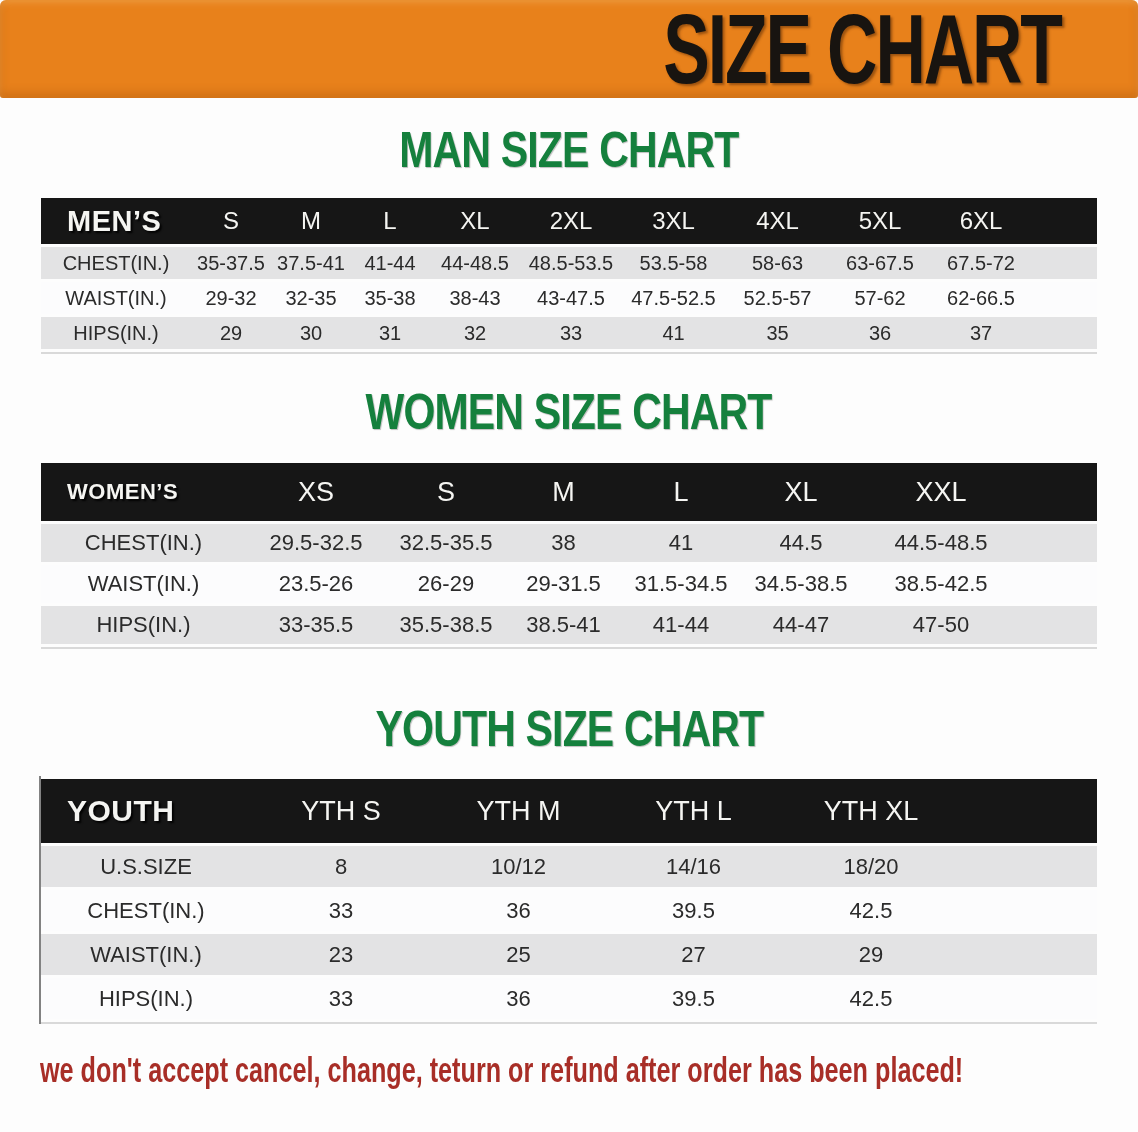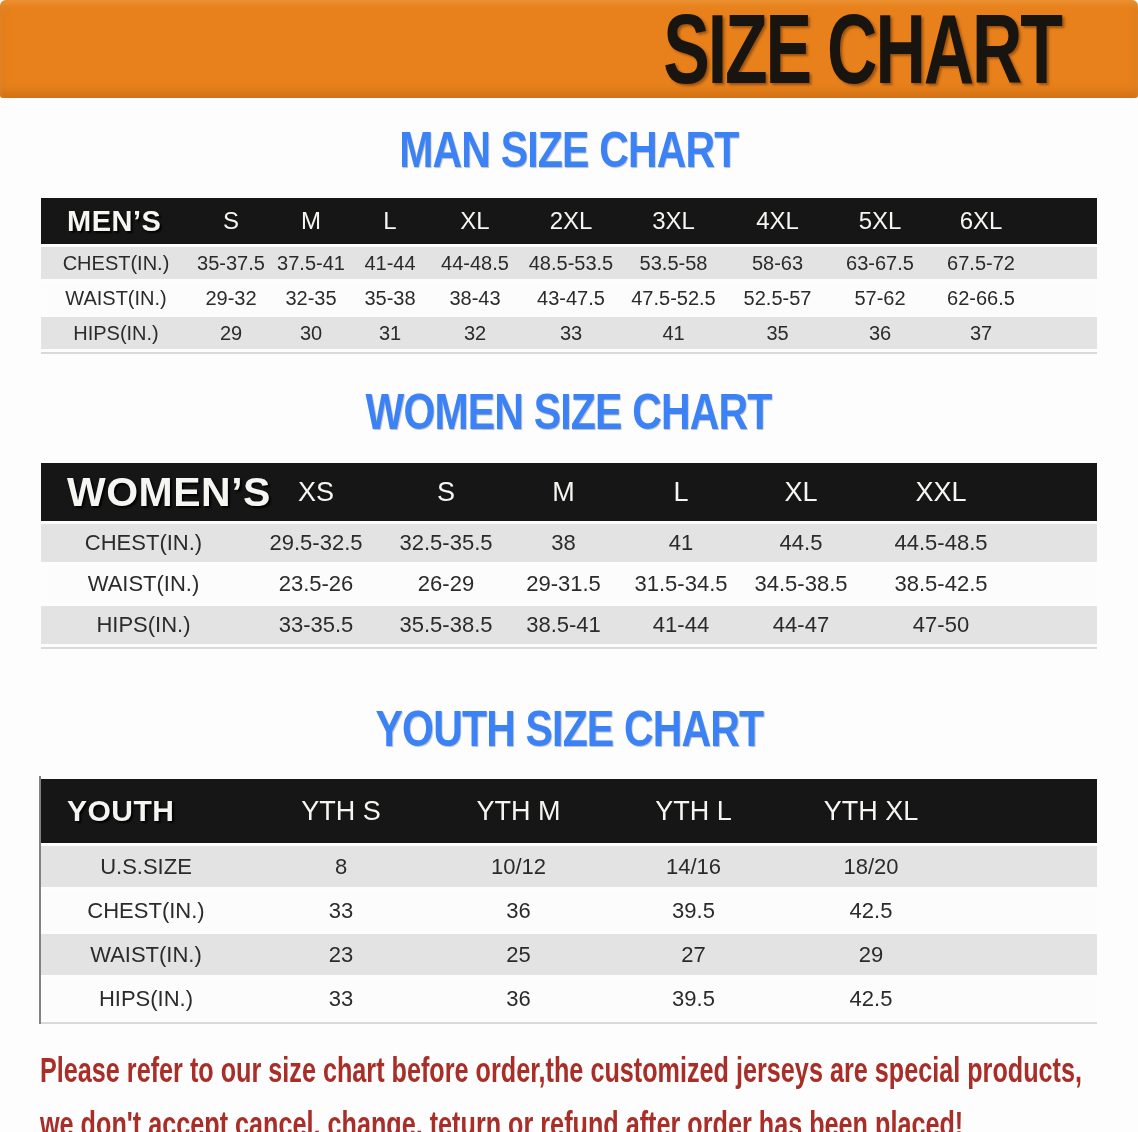--- a/index.html
+++ b/index.html
@@ -22,21 +22,21 @@
   .banner h1 {
     font-size: 97px; line-height: 98px; font-weight: bold;
     color: #181410; letter-spacing: -3px;
     transform: scaleX(0.72) scaleY(1.02);
     text-shadow: 3px 2px 3px rgba(60,25,0,0.45);
     white-space: nowrap;
   }
 
   
   .section-heading {
-    text-align: center; font-weight: bold; color: #3b82f6;
+    text-align: center; font-weight: bold; color: #15803d;
     font-size: 50px; line-height: 50px; white-space: nowrap;
   }
   .section-heading > span {
     display: inline-block; transform: scaleX(0.82);
     letter-spacing: -1px;
     text-shadow: 1px 1px 1px rgba(0,0,0,0.25);
   }
   .heading-men   { margin: 27px 0 20px; }
   .heading-women { margin: 33px 0 23px; }
   .heading-youth { margin: 55px 0 22px; }
@@ -61,21 +61,21 @@
     color: #2b2b2b; white-space: nowrap;
   }
   .size-table tbody tr:nth-child(odd) td  { background: var(--stripe-bg, #e3e3e4); }
   .size-table tbody tr:nth-child(even) td { background: var(--white-row-bg, #fcfcfd); }
 
   .men   thead tr { height: 46px; }  .men   tbody tr { height: 32px; }
   .women thead tr { height: 58px; }  .women tbody tr { height: 38px; }
   .youth thead tr { height: 64px; }  .youth tbody tr { height: 41px; }
 
   .men   th { font-size: 24px; }  .men   th:first-child { font-size: 29px; }
-  .women th { font-size: 27px; }  .women th:first-child { font-size: 41px; }
+  .women th { font-size: 27px; }  .women th:first-child { font-size: 22px; }
   .youth th { font-size: 27px; margin-top: 28px; }  .youth th:first-child { font-size: 30px; }
 
   .men   td { font-size: 20px; }
   .women td { font-size: 22px; }
   .youth td { font-size: 22px; }
   .youth { box-shadow: -2px 0 0 rgba(30,30,30,0.55); }
 
   
   .footer-note { margin: 22px 0 0 40px; color: var(--footer-red, #a82e27); }
   .footer-note p { line-height: 47px; white-space: nowrap; }
@@ -287,17 +287,16 @@
             <td>36</td>
             <td>39.5</td>
             <td>42.5</td>
             <td></td>
           </tr>
         </tbody>
     </table>
   </section>
 
   <footer class="footer-note">
-    <p><span>Please refer to our size chart before order,the customized jerseys are special products,</span></p>
     <p><span>we don't accept cancel, change, teturn or refund after order has been placed!</span></p>
   </footer>
 
 </div>
 
 </body></html>

